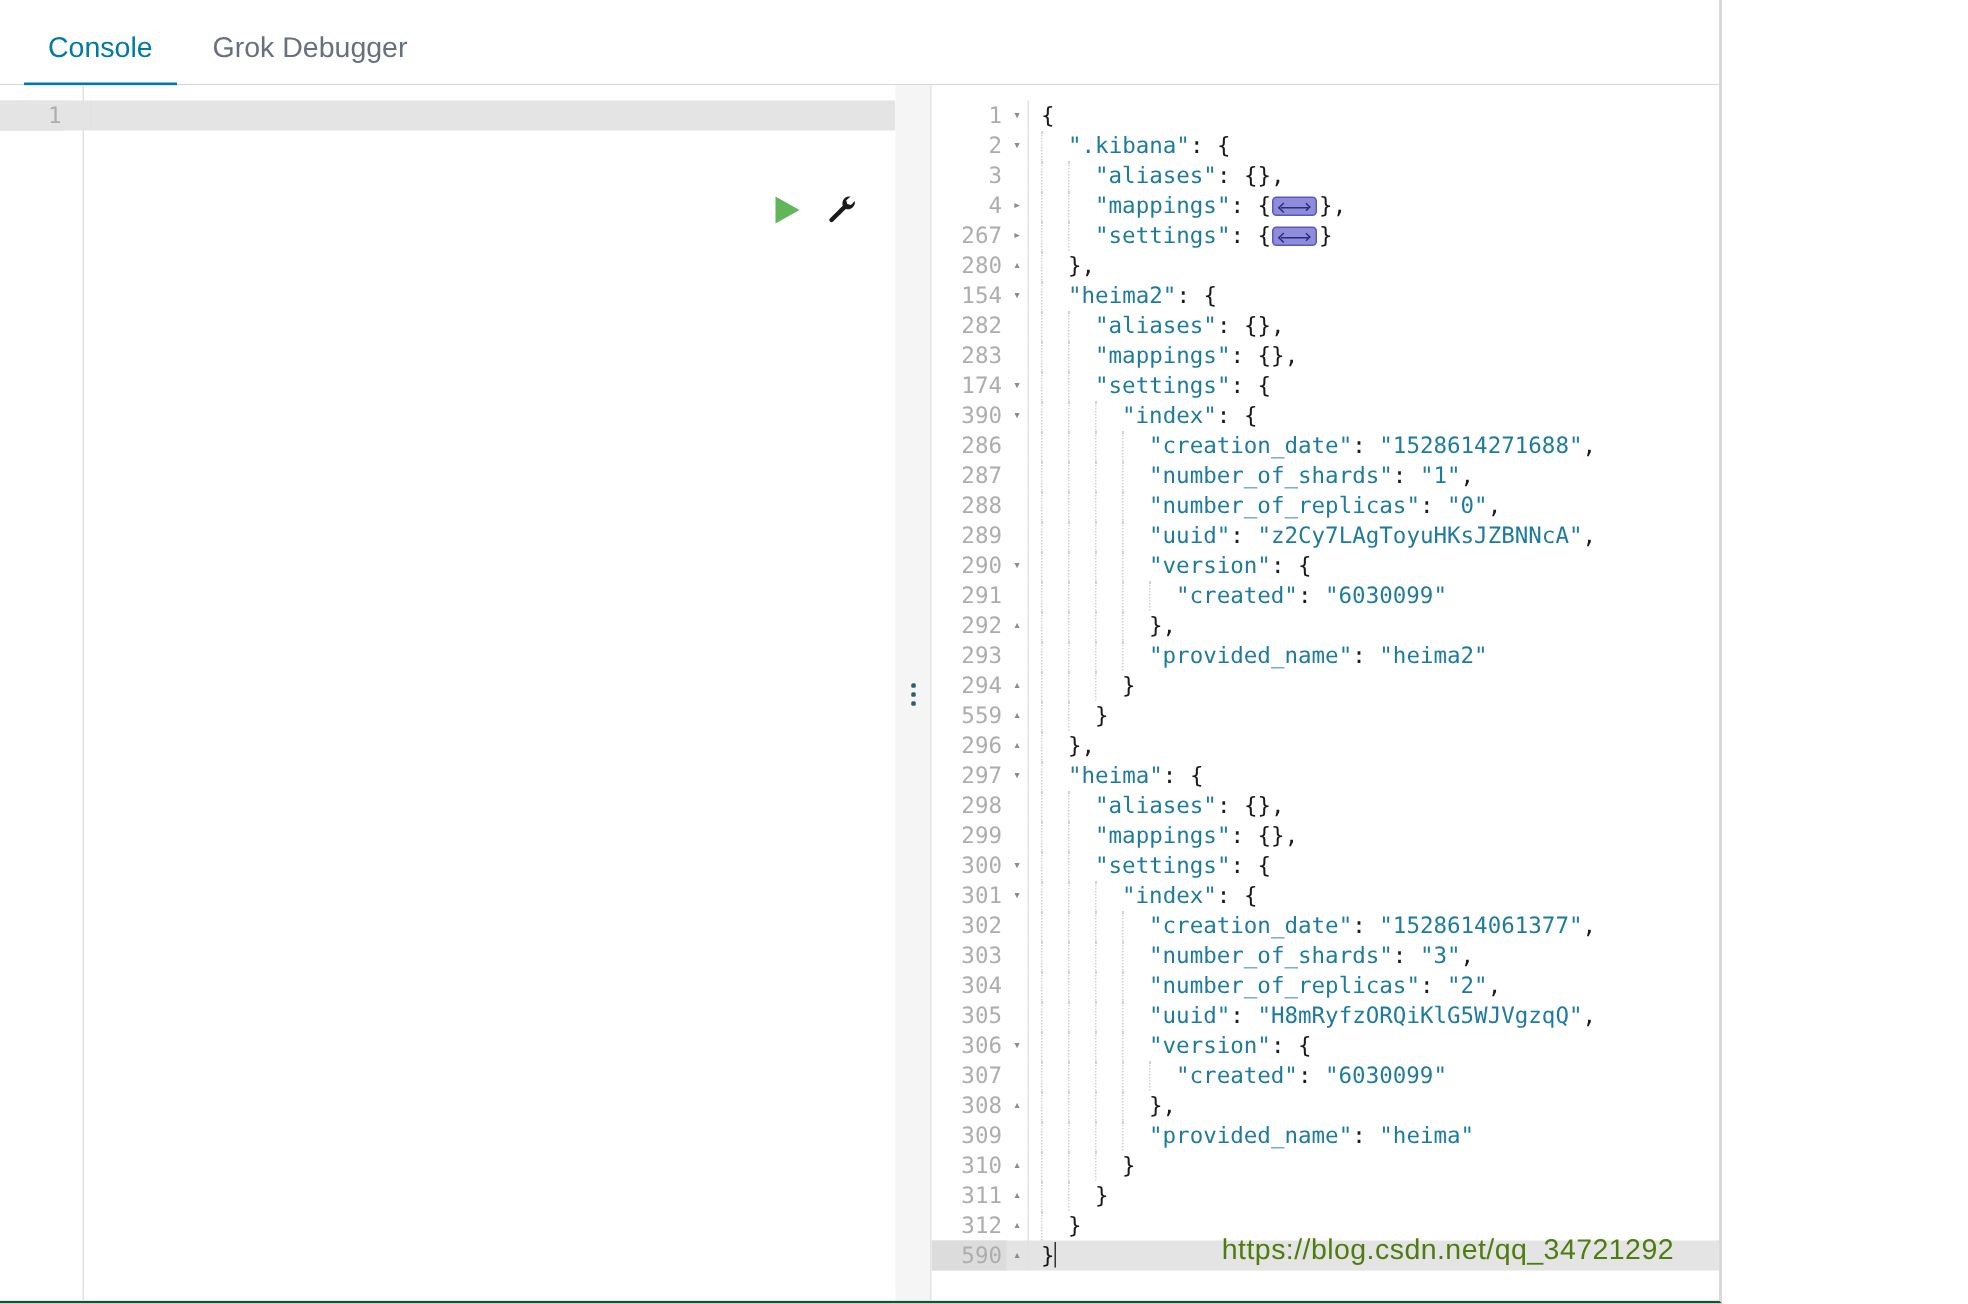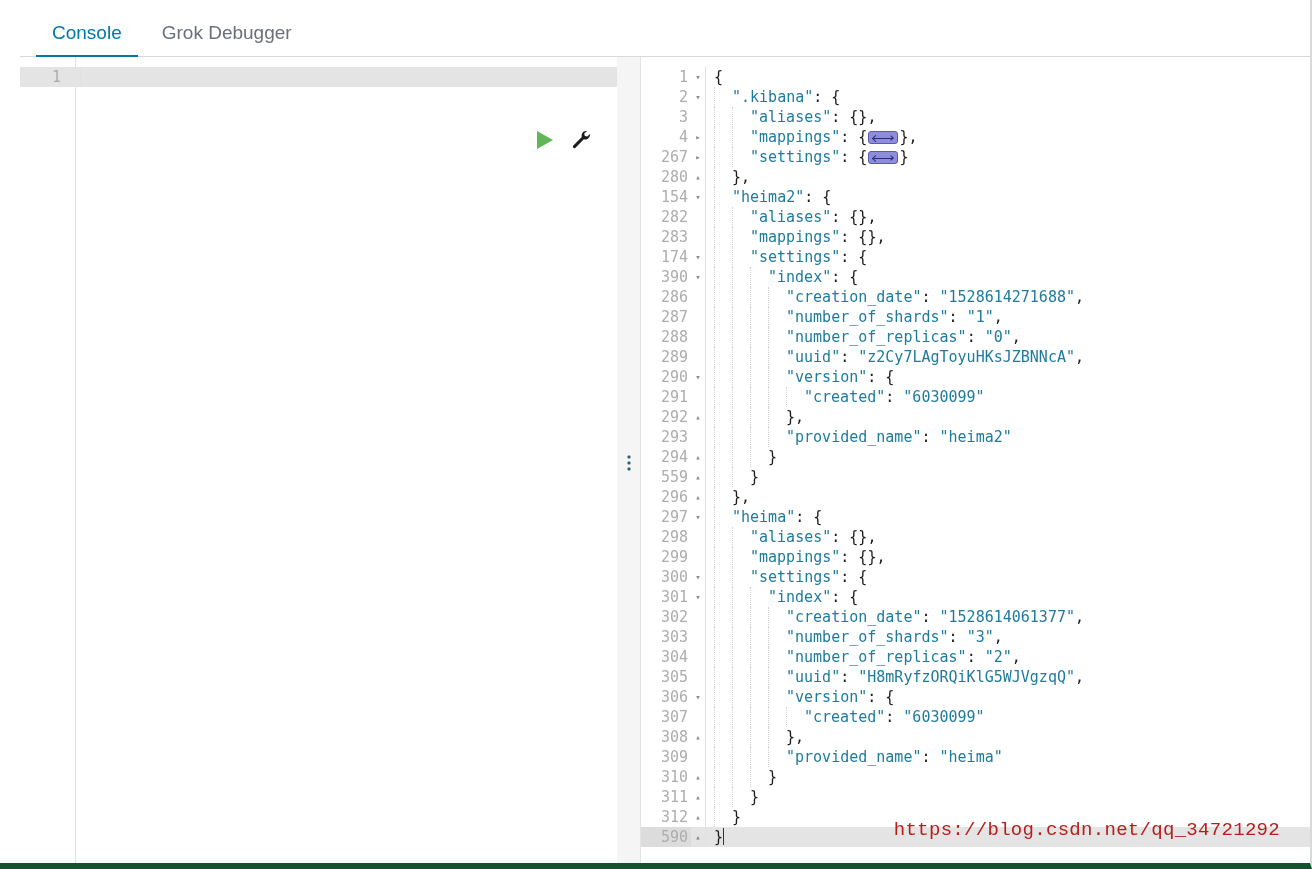--- a/index.html
+++ b/index.html
@@ -4,26 +4,25 @@
 <style>
   * { box-sizing: border-box; margin: 0; padding: 0; }
   html, body {
     width: 1312px; height: 869px;
     background: #ffffff;
     font-family: "Liberation Sans", sans-serif;
     overflow: hidden;
   }
   .app {
     position: relative;
-    width: 1312px; height: 869px;
+    width: 1148px; height: 869px;
     background: #ffffff;
     border-right: 2px solid #d9d9d9;
-    border-bottom: 6px solid #14532d;
+    border-bottom: 2px solid #14532d;
     overflow: hidden;
-    padding-left: 20px;
   }
 
   
   .tabbar {
     position: relative;
     height: 57px;
     border-bottom: 1px solid #d9d9d9;
     padding-left: 12px;
     display: flex;
     align-items: flex-end;
@@ -187,24 +186,24 @@
     border-bottom: 9px solid transparent;
     cursor: pointer;
   }
   .btn-wrench { cursor: pointer; line-height: 0; }
 
   
   .watermark {
     position: absolute;
     right: 30px; bottom: 22px;
     font-size: 19px;
-    color: #b91c1c;
+    color: #4d7c0f;
     letter-spacing: 0.3px;
     pointer-events: none;
-    font-family: Liberation Mono, monospace;
+    font-family: Liberation Sans, sans-serif;
   }
 </style>
 </head>
 <body>
 
 <div class="app">
 
   <div class="tabbar" id="tabbar">
       <div class="tab active">Console</div>
       <div class="tab">Grok Debugger</div>

